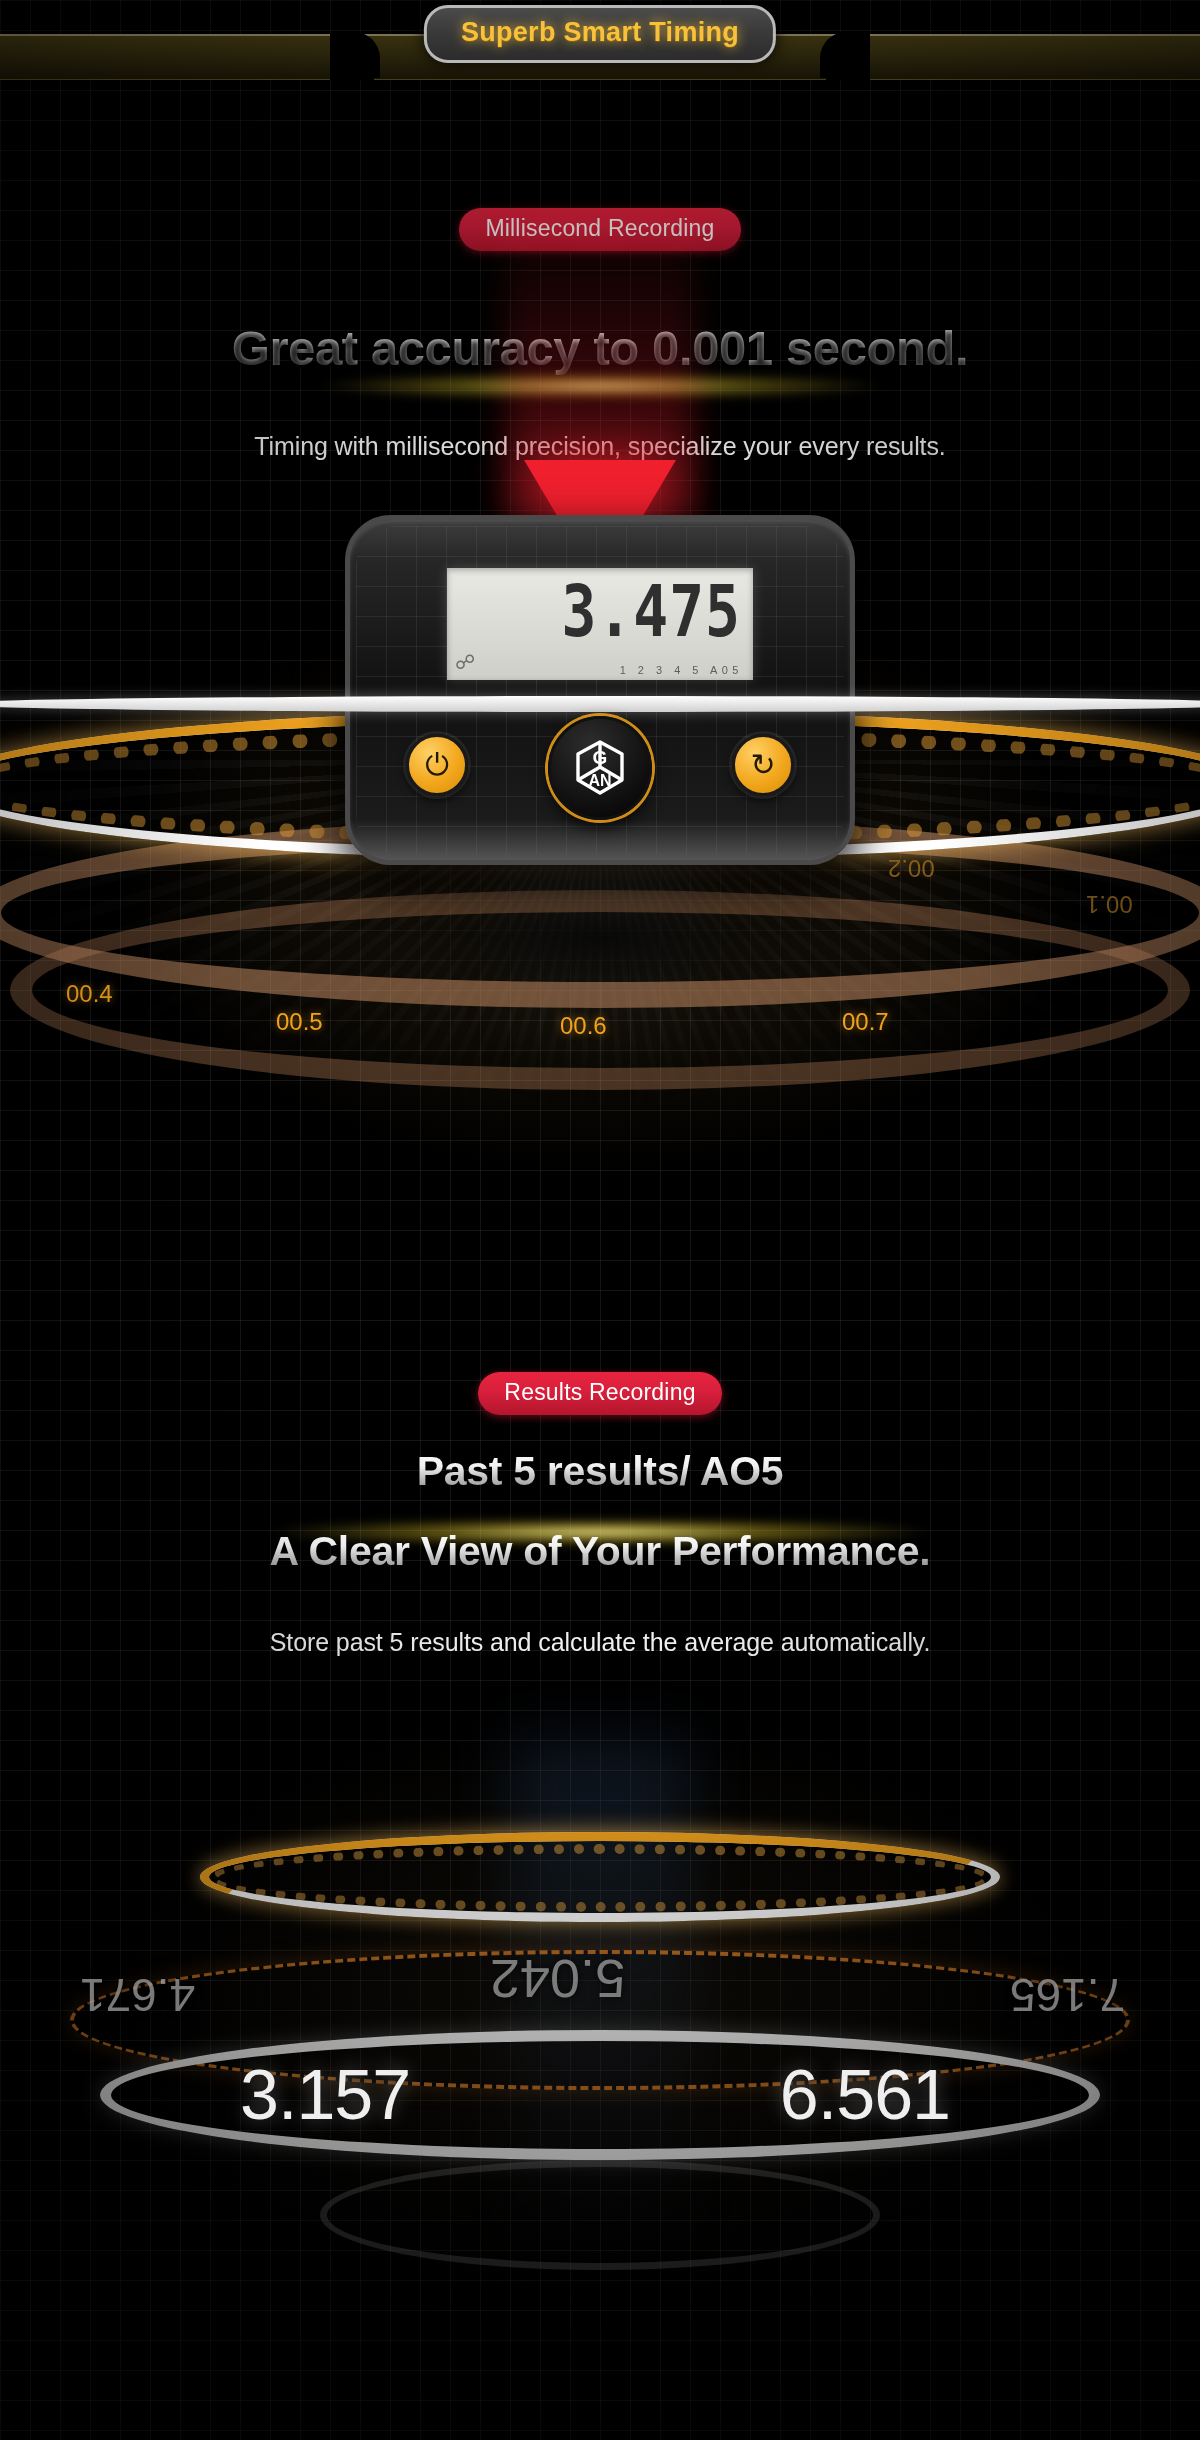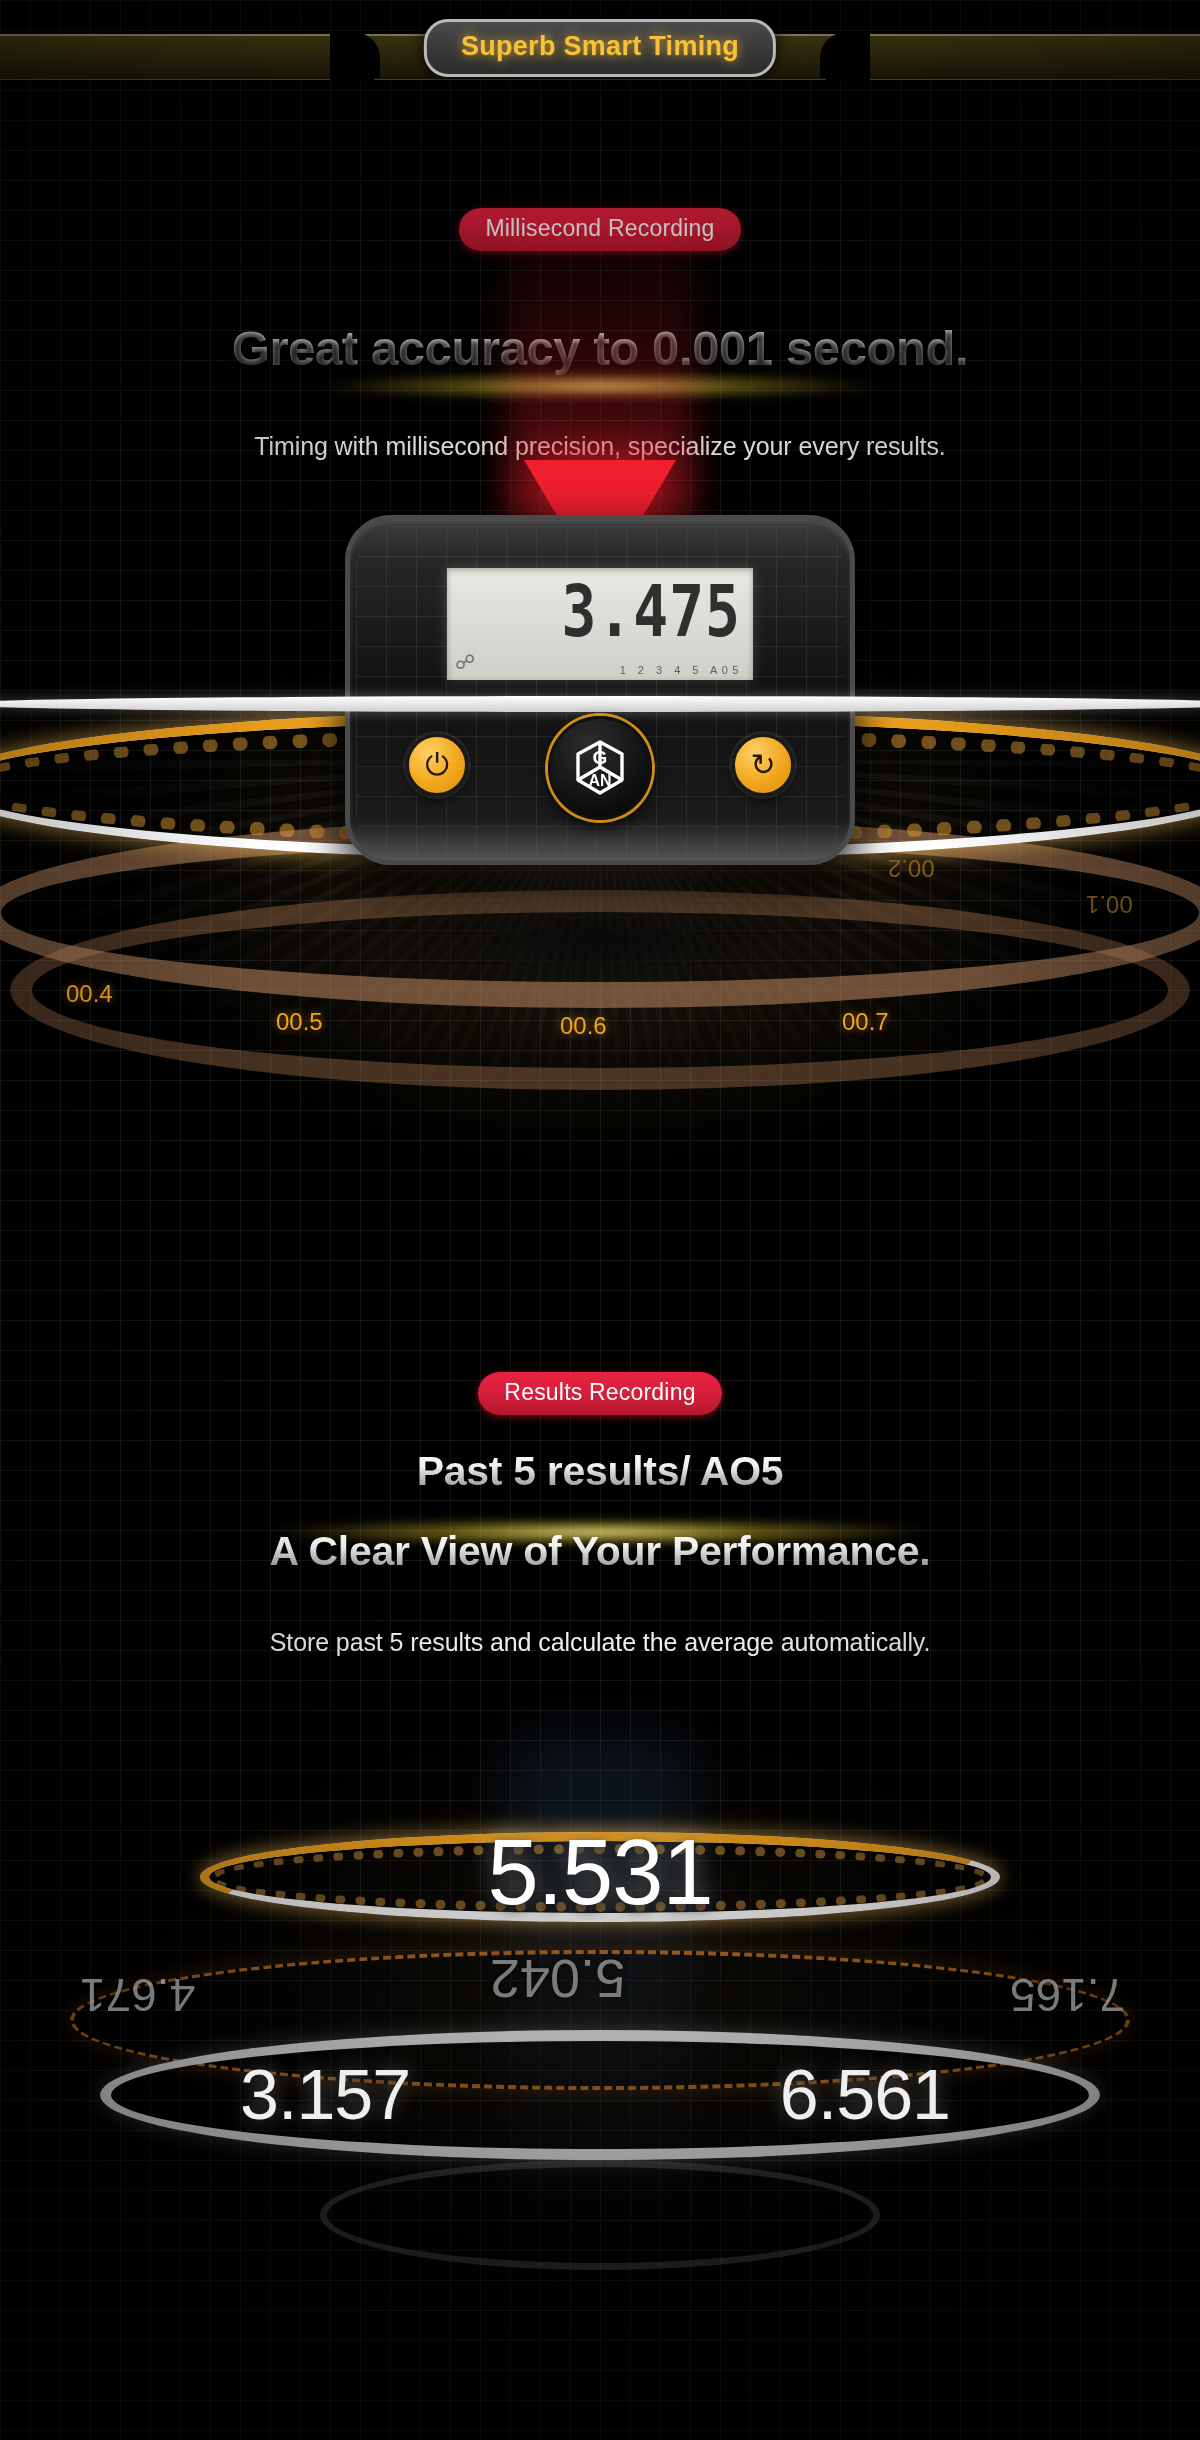--- a/index.html
+++ b/index.html
@@ -40,21 +40,21 @@
   }
   .topbar:before,.topbar:after{
     content:""; position:absolute; top:-2px; width:44px; height:46px;
   }
   .topbar:before{ left:330px; background:#000;
     border-top-right-radius:26px; box-shadow:6px -2px 0 0 #000; }
   .topbar:after{ right:330px; background:#000;
     border-top-left-radius:26px; box-shadow:-6px -2px 0 0 #000; }
 
   .header-tab{
-    position:absolute; top:19px; left:50%; transform:translateX(-50%);
+    position:absolute; top:5px; left:50%; transform:translateX(-50%);
     padding:9px 34px 12px;
     background:linear-gradient(to bottom,#4b4b4b 0%, #3a3a3a 45%, #2c2c2c 100%);
     border:3px solid #b9b9b9; border-radius:24px;
     box-shadow:0 0 16px rgba(0,0,0,.9);
     z-index:6;
   }
   .header-tab-label{
     font-size:27px; font-weight:bold; letter-spacing:.3px;
     color:#f7c13c;
     text-shadow:0 0 12px rgba(247,193,60,.85), 0 1px 0 #6b4a00;
@@ -405,19 +405,18 @@
     <div class="res-ring res-ring-top"></div>
     <div class="res-ring res-ring-top-accent"></div>
 
     <span class="res-value-back rvb-c">5.042</span>
     <span class="res-value-back rvb-l">4.671</span>
     <span class="res-value-back rvb-r">7.165</span>
 
     <div class="res-ring res-ring-white"></div>
     <div class="res-ring res-ring-ghost"></div>
 
-    <span class="res-value-main">5.531</span>
     <span class="res-value-side l">3.157</span>
     <span class="res-value-side r">6.561</span>
   </div>
 
   <div class="vignette"></div>
 </div>
 
 </body></html>

